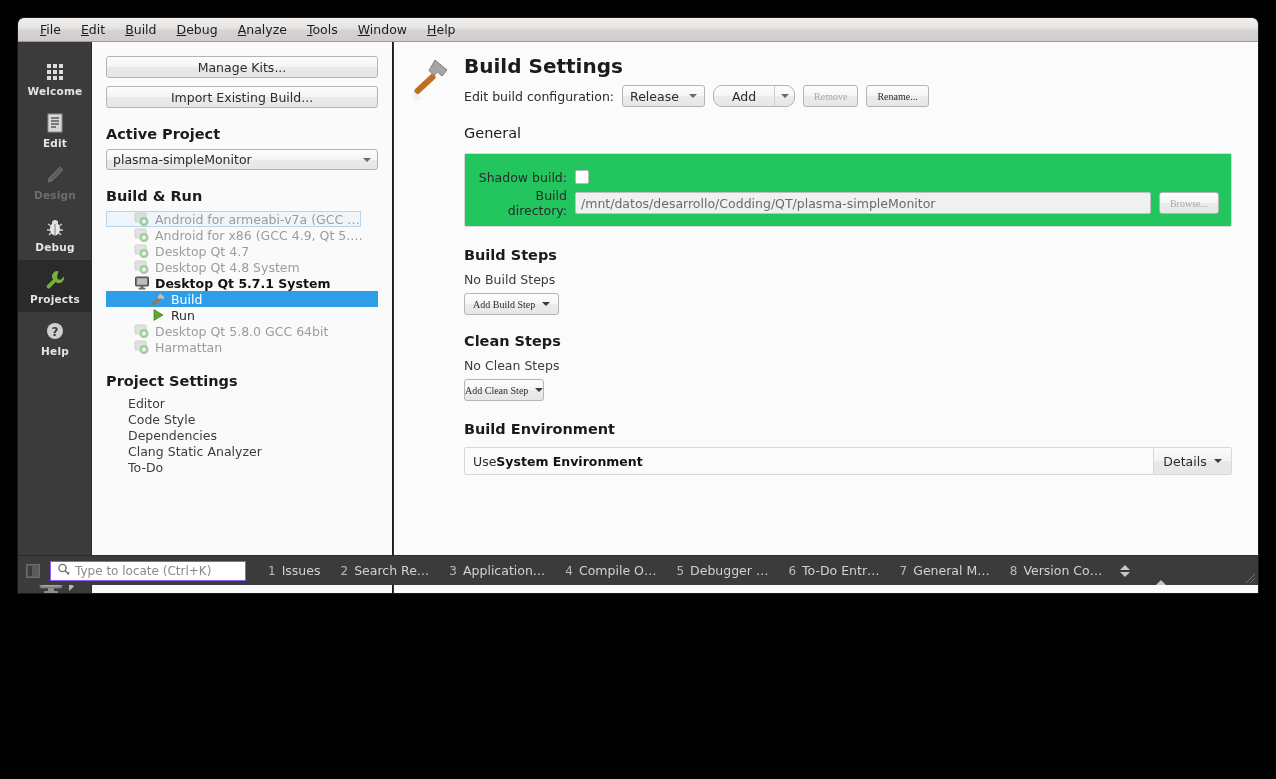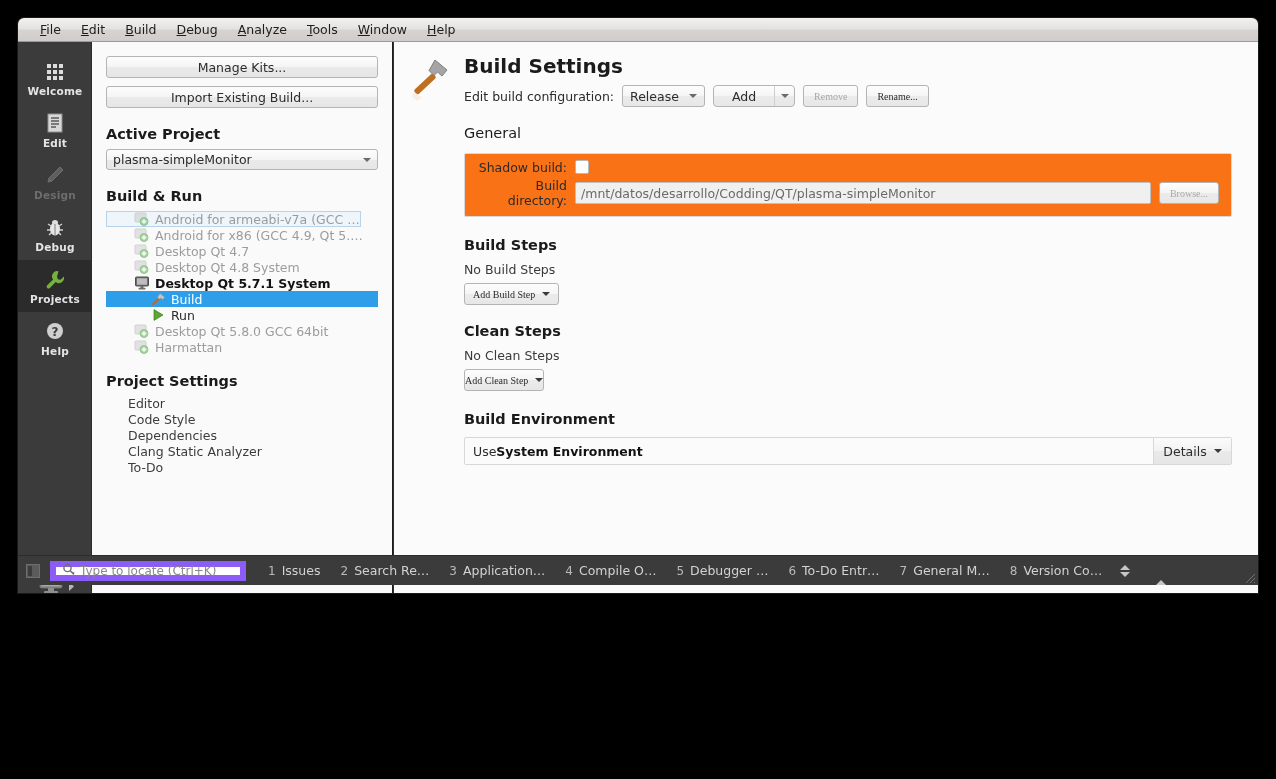--- a/index.html
+++ b/index.html
@@ -187,21 +187,21 @@
     background: linear-gradient(to bottom, #fdfdfd 0%, #f5f5f5 50%, #ebebeb 51%, #e7e7e7 100%);
     border: 1px solid #b4b4b4; border-radius: 3px;
     font-size: 12.5px; color: #2c2c2c;
     display: inline-flex; align-items: center;
     padding: 0 7px; gap: 10px; cursor: default;
     justify-content: space-between;
   }
   .split-btn {
     height: 22px;
     background: linear-gradient(to bottom, #fdfdfd 0%, #f5f5f5 50%, #ebebeb 51%, #e7e7e7 100%);
-    border: 1px solid #b4b4b4; border-radius: 4px;
+    border: 1px solid #b4b4b4; border-radius: 9px;
     display: inline-flex; align-items: stretch; cursor: default;
   }
   .split-btn .sb-label {
     font-size: 12.5px; color: #2c2c2c;
     display:flex; align-items:center; justify-content:center;
     padding: 0 18px;
   }
   .split-btn .sb-arrow {
     width: 20px; display:flex; align-items:center; justify-content:center;
     border-left: 1px solid #cfcfcf;
@@ -217,22 +217,22 @@
   .caret.dark { border-top-color: #3a3a3a; }
 
   .section-title {
     font-size: 14.5px; font-weight: bold; color: #1b1b1b;
   }
   .section-title.light { font-weight: normal; font-size: 14.5px; color:#1b1b1b; }
 
   #general-group {
     margin: 12px 0 16px 0;
     border: 1px solid #d8d8d8; border-radius: 2px;
-    background: #f97316;
-    padding: 2px 12px 12px 10px;
+    background: #22c55e;
+    padding: 12px 12px 12px 10px;
   }
   .form-row { display: flex; align-items: center; gap: 8px; height: 22px; }
   .form-row + .form-row { margin-top: 4px; }
   .form-label { font-size: 12.5px; color: #2b2b2b; text-align: right; }
   .qcheck {
     width: 14px; height: 14px;
     background: #ffffff;
     border: 1px solid #b8b8b8; border-radius: 2px;
     cursor: default;
   }
@@ -282,21 +282,21 @@
     margin-right: 10px; cursor: default;
     position: relative;
   }
   #sb-toggle::after {
     content:''; position:absolute; left:1px; top:1px;
     width:4px; height:10px; background:#3b3b3b;
   }
   #locator {
     width: 196px; height: 20px;
     background: #ffffff;
-    border: 6px solid #8b5cf6;
+    border: 1px solid #8b5cf6;
     display: flex; align-items: center; gap: 5px;
     padding: 0 6px;
     cursor: text;
   }
   #locator-text { font-size: 12px; color: #8a8a8a; }
   #sb-items { display: flex; align-items: center; margin-left: 12px; }
   .sb-item {
     display: flex; align-items: baseline; gap: 6px;
     padding: 0 10px;
     font-size: 12.5px; color: #d2d2d2;

